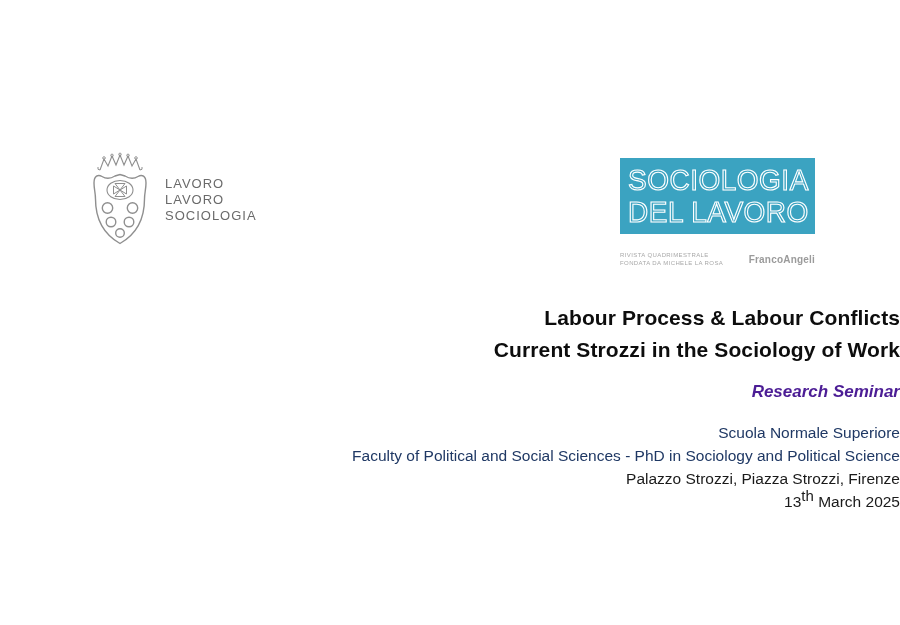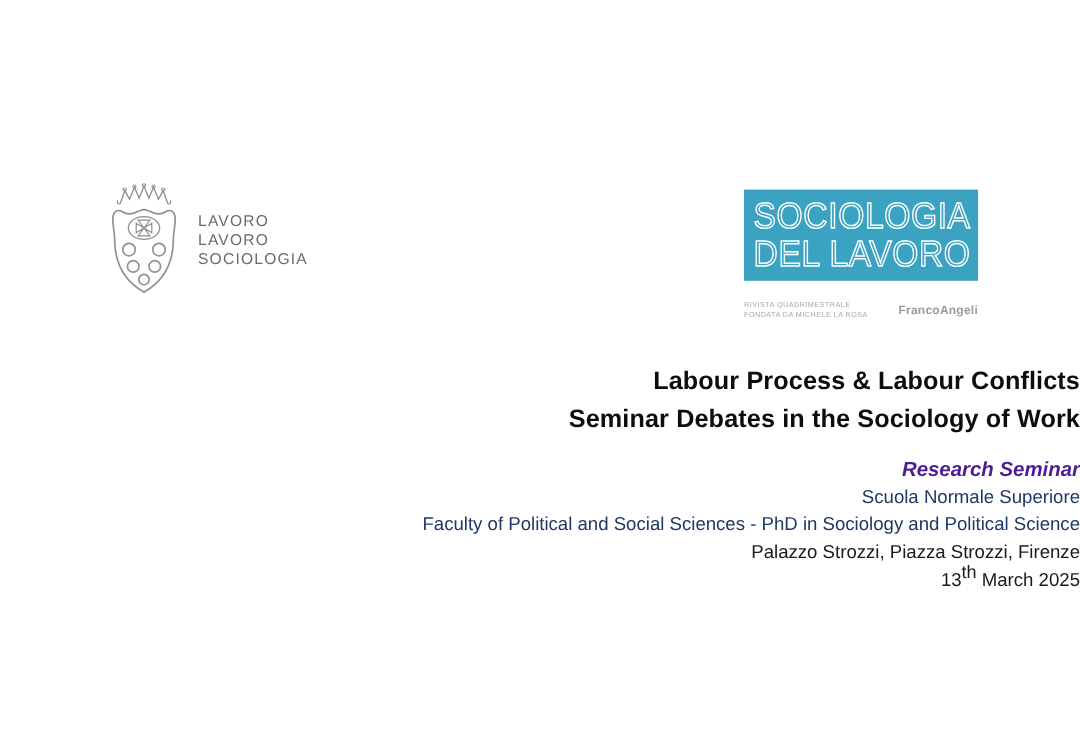--- a/index.html
+++ b/index.html
@@ -35,21 +35,21 @@
   
   .text-block { position:absolute; left:0; top:302px; width:900px; text-align:right; }
   .main-title {
     margin:0; font-size:21px; line-height:32px; font-weight:700; color:#0d0d0d;
     letter-spacing:0.1px;
   }
   .seminar-subtitle {
     margin:15px 0 0 0; font-size:17px; line-height:22px; font-weight:700;
     font-style:italic; color:#4c1d95;
   }
-  .info-lines { font-size:15.5px; line-height:23px;padding-left:38px; }
+  .info-lines { margin-top:18px; font-size:15.5px; line-height:23px;padding-left:38px; }
   .info-blue { color:#1f3864; }
   .info-black { color:#1a1a1a; }
   .ordinal { font-size:15px; vertical-align:super; line-height:0; }
 </style>
 </head>
 <body>
 
 <div class="slide">
 
   <div class="sns-logo">
@@ -91,21 +91,21 @@
         <div>RIVISTA QUADRIMESTRALE</div>
         <div>FONDATA DA MICHELE LA ROSA</div>
       </div>
       <div class="sl-publisher">FrancoAngeli</div>
     </div>
   </div>
 
   <div class="text-block">
     <h1 class="main-title">
       <span>Labour Process &amp; Labour Conflicts</span><br>
-      <span>Seminar Debates in the Sociology of Work</span>
+      <span>Current Strozzi in the Sociology of Work</span>
     </h1>
     <p class="seminar-subtitle">Research Seminar</p>
     <div class="info-lines">
       <div class="info-blue">Scuola Normale Superiore</div>
       <div class="info-blue">Faculty of Political and Social Sciences - PhD in Sociology and Political Science</div>
       <div class="info-black">Palazzo Strozzi, Piazza Strozzi, Firenze</div>
       <div class="info-black"><span>13</span><span class="ordinal">th</span><span> March 2025</span></div>
     </div>
   </div>
 

